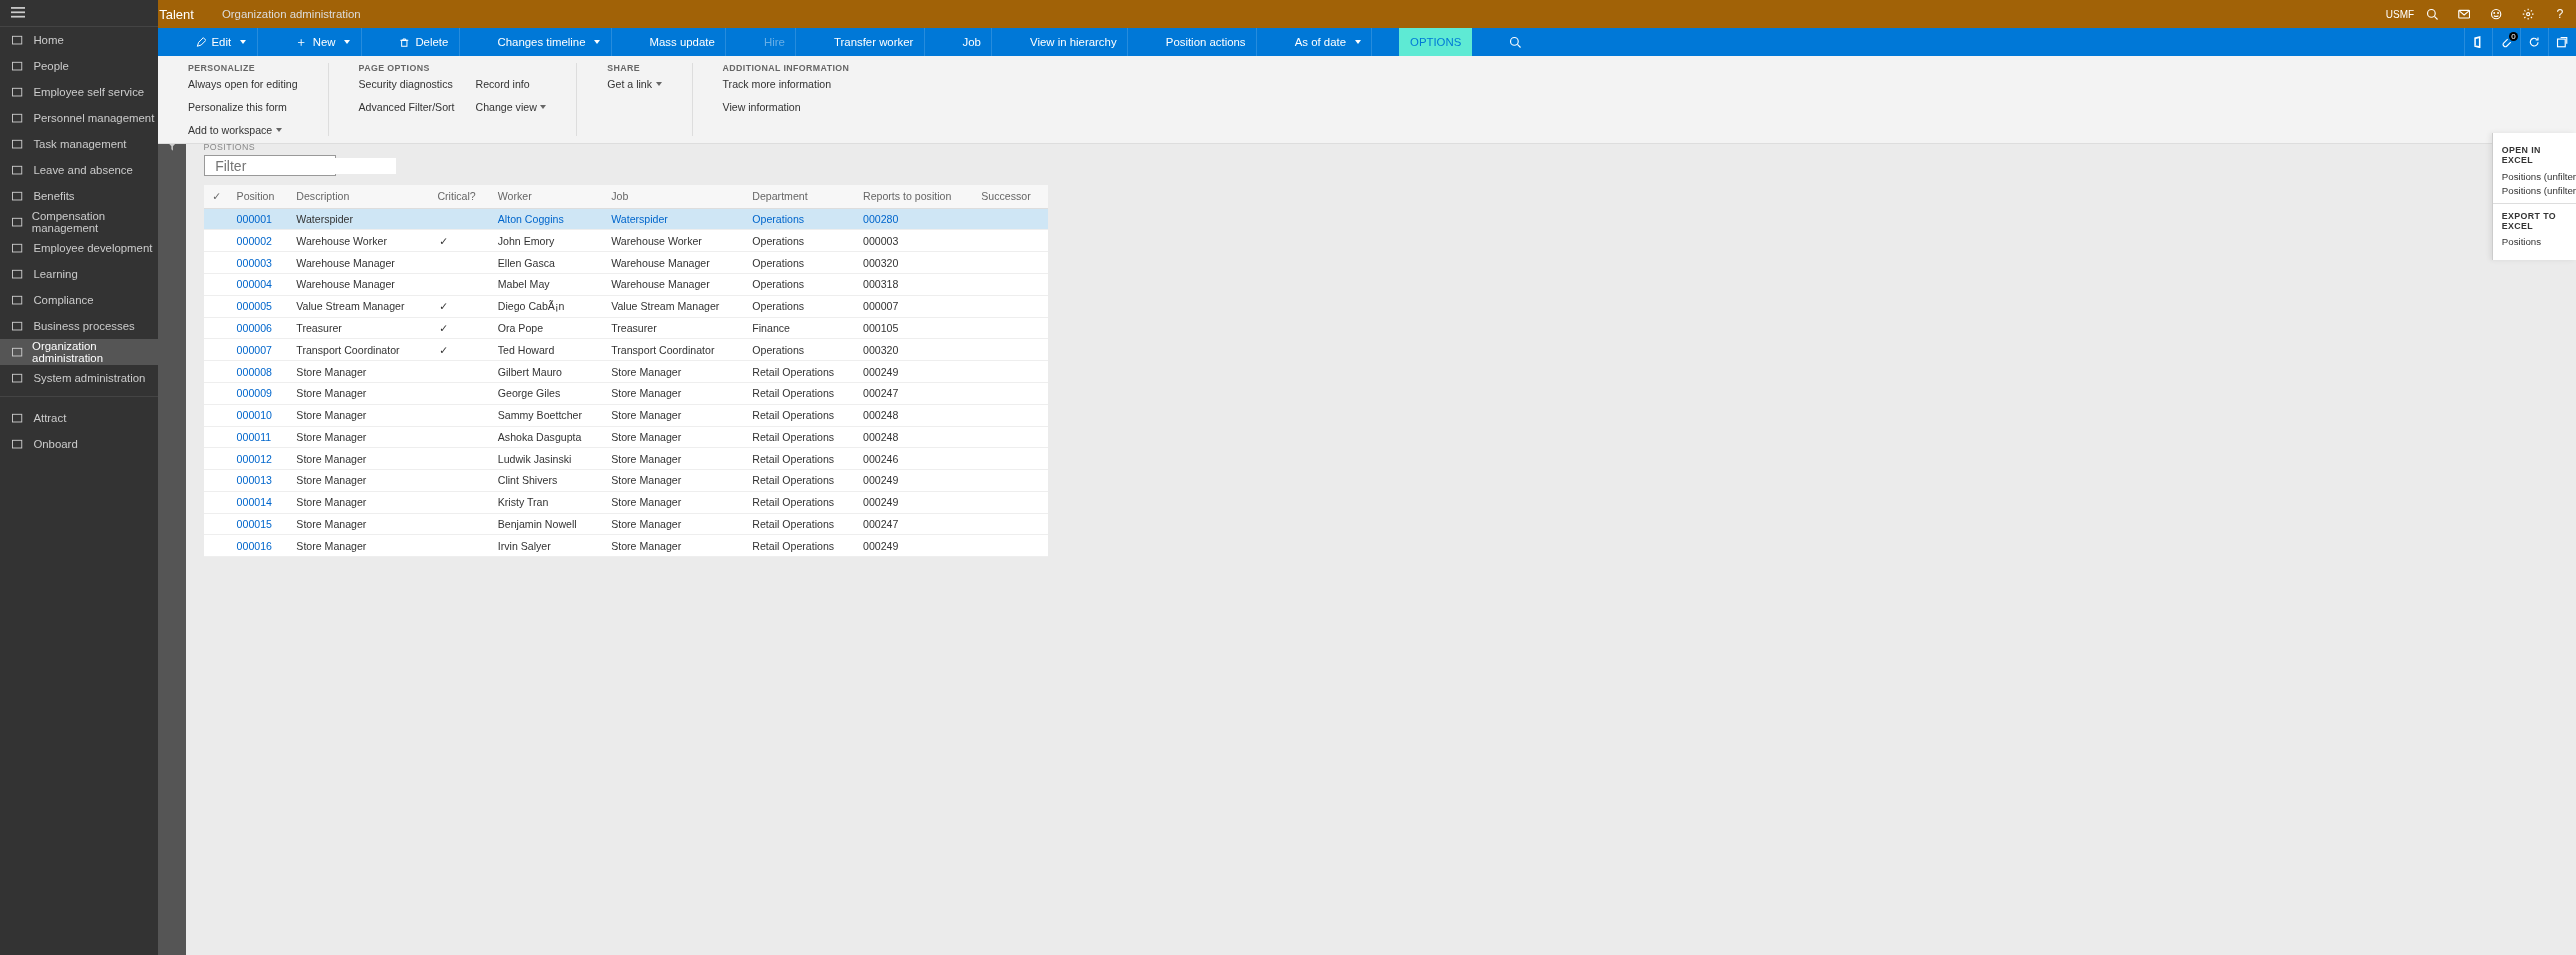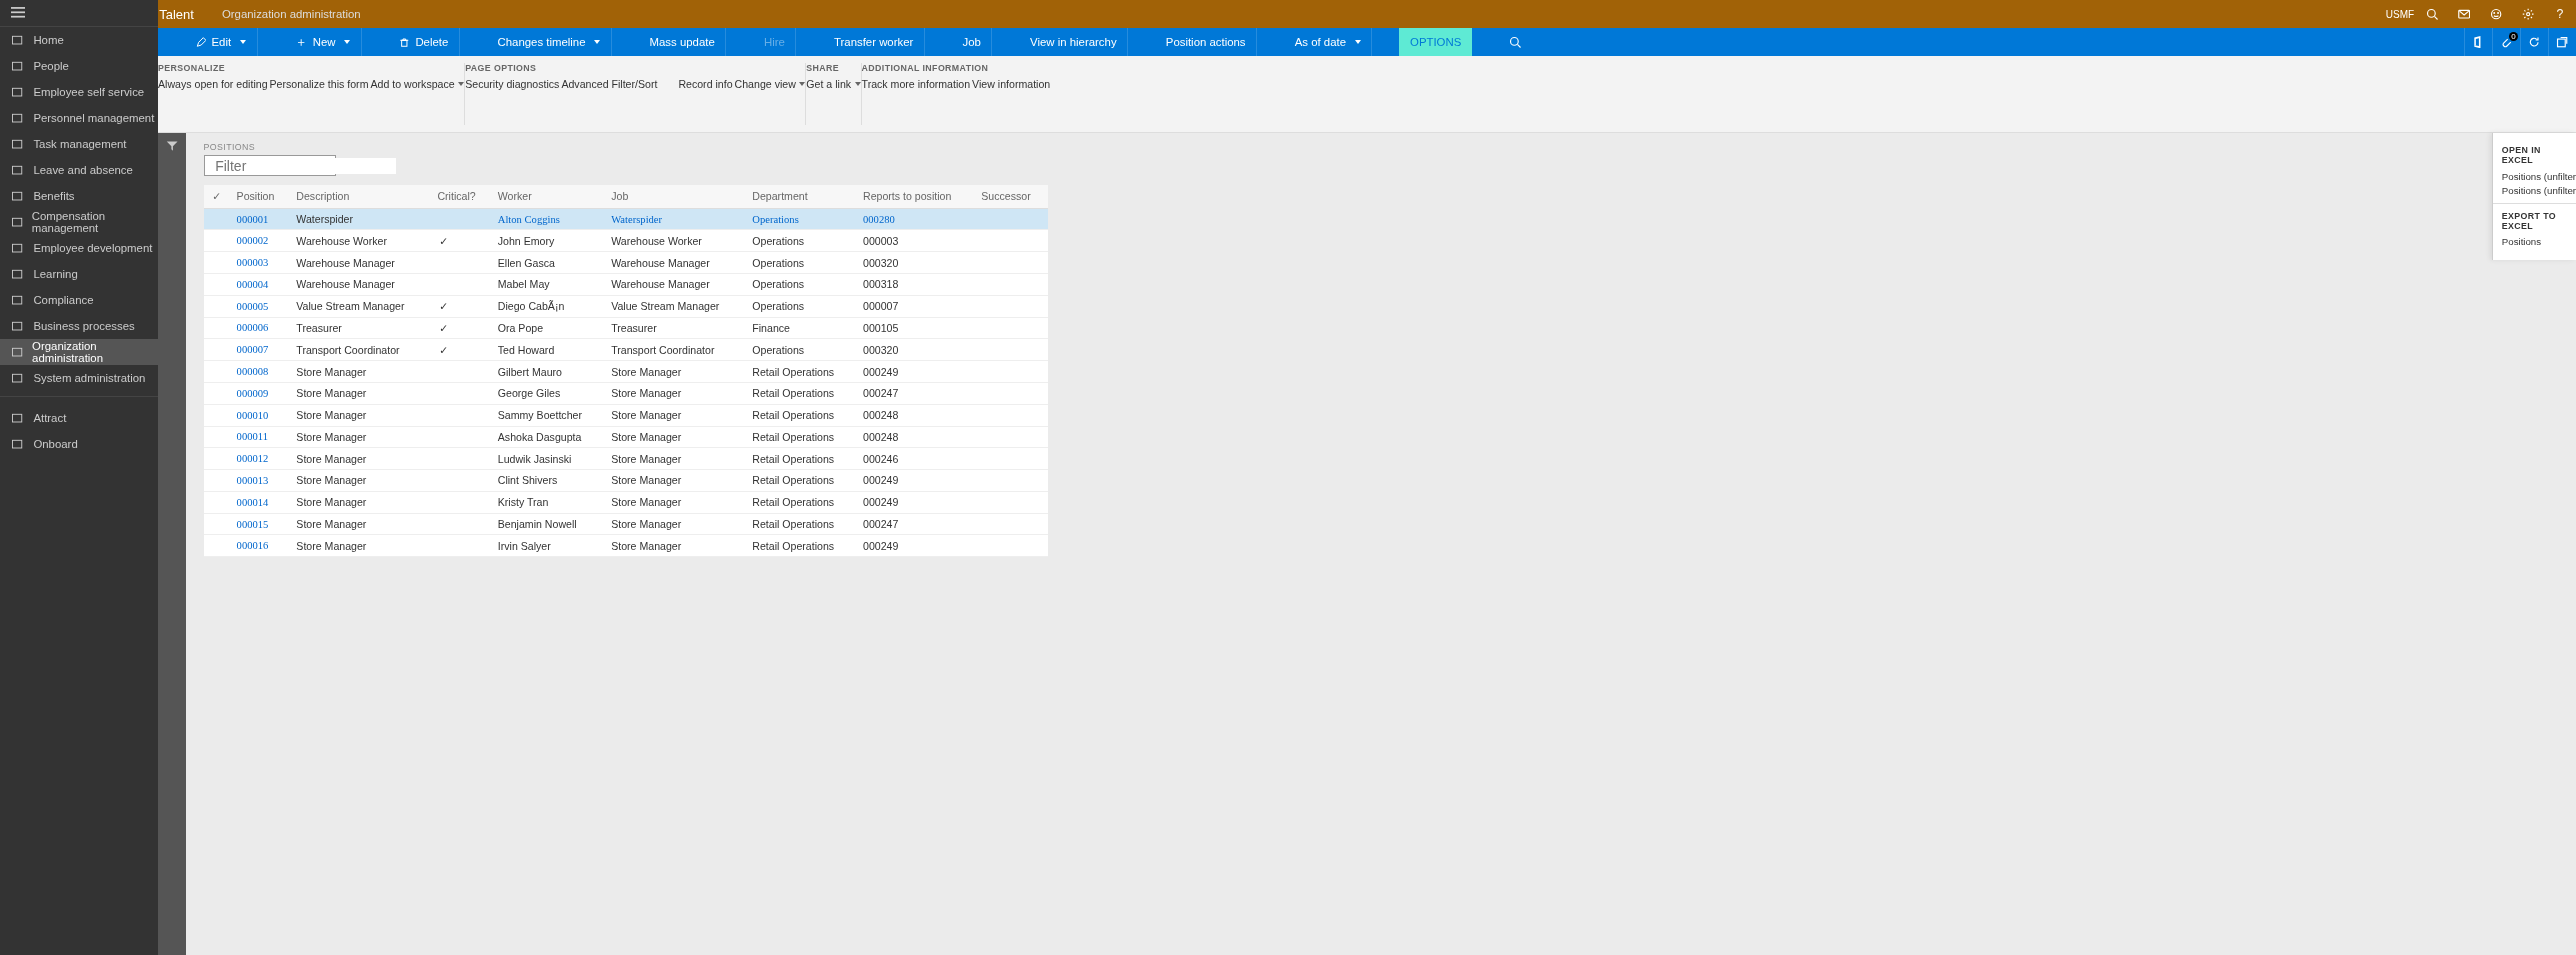--- a/index.html
+++ b/index.html
@@ -23,25 +23,25 @@
 .ribbon .rbtn.options { background:#5eead4; color:#0078d7; border-right:none;}
 .ribbon .rbtn.disabled { color: rgba(255,255,255,0.4); }
 .ribbon .rbtn.search { border-right:none; }
 .ribbon .rspacer { flex:1; }
 .ribbon .ricons { display:flex; align-items:center; }
 .ribbon .ricons > div { width:28px; height:28px; display:flex; align-items:center; justify-content:center; cursor:pointer; border-left:0.9px solid rgba(255,255,255,0.15);}
 .ribbon .chev::after { content:""; display:inline-block; width:0; height:0; border-left:3.5px solid transparent; border-right:3.5px solid transparent; border-top:4.4px solid currentColor; margin-left:3.5px;}
 
 
 .actionpane { background:#f3f3f3; display:flex; min-height:77px; border-bottom:0.9px solid #ddd; padding:7px 0px; font-size:10.6px; color:#333;}
-.actionpane .group { border-right:0.9px solid #ddd; padding:0 0; }
+.actionpane .group { border-right:0.9px solid #ddd; padding:0 30px; }
 .actionpane .group:last-child { border-right:none; }
 .actionpane .group .gtitle { font-size:8.8px; font-weight:700; letter-spacing:0.4px; color:#666; margin-bottom:5.3px;}
 .actionpane .group .gbody { display:flex; gap:21px; }
-.actionpane .group .gcol { display:flex; flex-direction:row; gap:2px; }
+.actionpane .group .gcol { display:flex; flex-direction:column; gap:11px; }
 .actionpane .group .glink { cursor:pointer; white-space:nowrap; display:flex; align-items:center; gap:3.5px;}
 .actionpane .group .glink.chev::after { content:""; width:0; height:0; border-left:3.5px solid transparent; border-right:3.5px solid transparent; border-top:4.4px solid #666;}
 
 
 .below { display:flex; height: calc(100% - 28px - 28px - 77px); position:relative; }
 
 
 .leftnav { width:158px; background:#333; color:#ccc; display:flex; flex-direction:column; font-size:11.4px; position:absolute; top:-106px; bottom:0; left:0;}
 .leftnav .collapse { height:28px; display:flex; align-items:center; padding-left:10.6px; cursor:pointer; border-bottom:0.9px solid #444;}
 .leftnav .navitem { height:26px; display:flex; align-items:center; padding-left:10.6px; gap:8.8px; cursor:pointer;}
@@ -58,21 +58,21 @@
 .main .listtitle { font-size:8.8px; letter-spacing:0.4px; color:#888; margin-bottom:3.5px;}
 .filterbox { width:132px; height:21px; border:0.9px solid #999; background:#fff; display:flex; align-items:center; padding:0 5.3px; gap:5.3px; font-size:10.6px; color:#888;}
 .filterbox input { border:none; outline:none; flex:1; font-size:14px; }
 
 
 .grid { margin-top:8.8px; background:#fff; width:844px; }
 .grid table { width:100%; border-collapse:collapse; font-size:10.6px; }
 .grid th { text-align:left; font-weight:400; color:#666; padding:5.3px 7px; border-bottom:0.9px solid #ddd; background:#f7f7f7;}
 .grid th.chk { width:26px; text-align:center;}
 .grid td { padding:4.4px 7px; border-bottom:0.9px solid #eee; color:#333;}
-.grid td.link { color:#0066cc; cursor:pointer;font-family:Liberation Serif, serif;}
+.grid td.link { color:#0066cc; cursor:pointer;}
 .grid tr.sel td { background:#cfe6f5;}
 .grid td.chk { text-align:center; color:#333;}
 .grid td.crit { text-align:left; padding-left:8.8px;}
 
 .mainwrap { position:relative; flex:1; display:flex;}
 .excelpanel { position:absolute; right:0; top:0; width:84px; background:#fff; border-left:0.9px solid #ccc; box-shadow:-1.8px 0 5.3px rgba(0,0,0,0.08); padding:8.8px; font-size:10.6px; z-index:50;}
 .excelpanel .ptitle { font-size:8.8px; font-weight:700; letter-spacing:0.4px; color:#333; margin-bottom:5.3px; margin-top:3.5px;}
 .excelpanel .plink { color:#333; cursor:pointer; margin-bottom:3.5px; white-space:nowrap; font-size:9.7px;}
 .excelpanel hr { border:none; border-top:0.9px solid #ddd; margin:7px -8.8px;}
 

